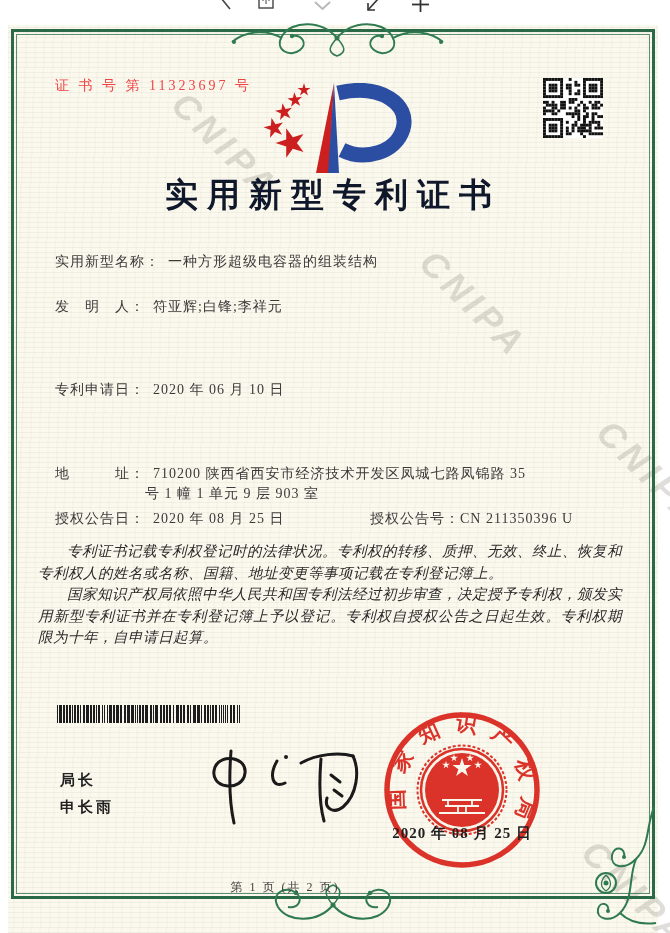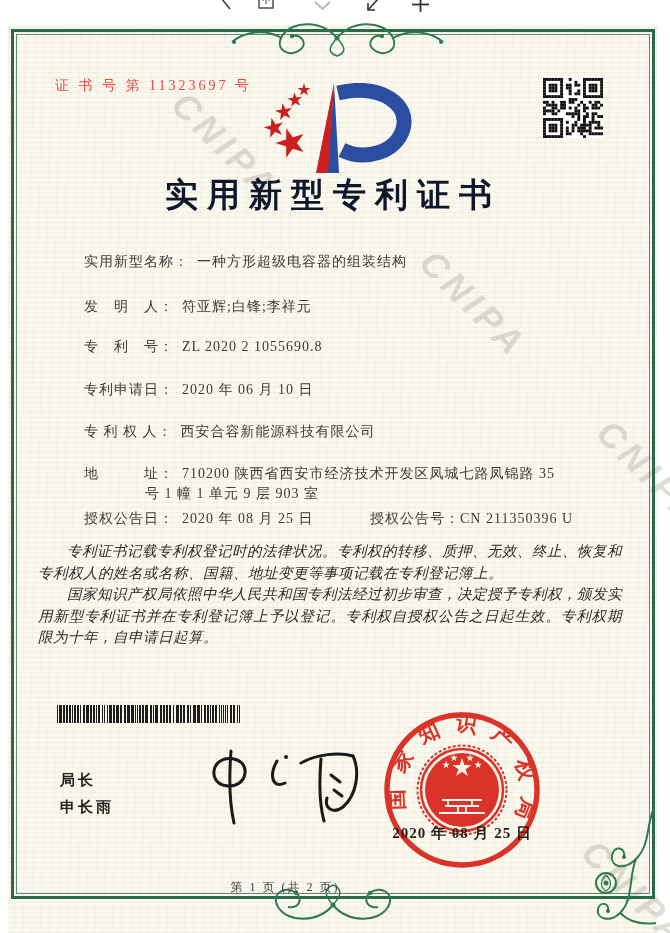--- a/index.html
+++ b/index.html
@@ -16,21 +16,21 @@
          border:3px solid #2b6a49;}
   .frame::after{content:"";position:absolute;inset:2px;border:1px solid rgba(43,106,73,.75);}
   .wm{position:absolute;font-family:"Liberation Sans",sans-serif;font-weight:bold;font-style:italic;
       font-size:36px;letter-spacing:5px;color:rgba(158,155,144,0.33);transform:rotate(45deg);
       transform-origin:center;white-space:nowrap;pointer-events:none;}
   .certno{position:absolute;left:47px;top:52px;font-size:14px;letter-spacing:3px;color:#ef4444;}
   .title{position:absolute;left:0;top:148px;width:100%;text-align:center;font-size:33px;
          font-weight:bold;letter-spacing:9px;color:#0f172a;}
   .qr{position:absolute;left:535px;top:53px;width:60px;height:60px;background:#fff;}
   .qr svg{position:absolute;inset:0;fill:#111;}
-  .field{position:absolute;left:47px;font-size:14px;color:#3b3b3b;letter-spacing:1px;white-space:nowrap;margin-left:29px;}
+  .field{position:absolute;left:47px;font-size:14px;color:#3b3b3b;letter-spacing:1px;white-space:nowrap;}
   .field .lbl{margin-right:8px;}
   .addr2{position:absolute;left:137px;font-size:14px;color:#3b3b3b;letter-spacing:1px;}
   .grant-no{position:absolute;left:362px;font-size:14px;color:#3b3b3b;letter-spacing:1px;white-space:nowrap;}
   .paras{position:absolute;left:30px;top:516px;width:584px;font-size:14.5px;line-height:21.5px;
          font-style:italic;color:#2a2a2a;text-align:justify;letter-spacing:0.5px;}
   .paras p{margin:0;text-indent:2em;}
   .barcode{position:absolute;left:49px;top:680px;width:183px;height:18px;}
   .barcode i{position:absolute;top:0;height:18px;background:#1d1d1d;display:block;}
   .signer{position:absolute;left:52px;font-family:"Liberation Sans","DejaVu Sans",sans-serif;
           font-weight:600;font-size:15px;letter-spacing:3px;color:#222;}
@@ -338,28 +338,22 @@
     </div>
 
     <div class="title">实用新型专利证书</div>
 
     <div class="field" style="top:228px">
       <span class="lbl">实用新型名称：</span><span>一种方形超级电容器的组装结构</span>
     </div>
     <div class="field" style="top:273px">
       <span class="lbl">发　明　人：</span><span>符亚辉;白锋;李祥元</span>
     </div>
-    <div class="field" style="top:313px">
-      <span class="lbl">专　利　号：</span><span>ZL 2020 2 1055690.8</span>
-    </div>
     <div class="field" style="top:356px">
       <span class="lbl">专利申请日：</span><span>2020 年 06 月 10 日</span>
-    </div>
-    <div class="field" style="top:398px">
-      <span class="lbl">专 利 权 人：</span><span>西安合容新能源科技有限公司</span>
     </div>
     <div class="field" style="top:440px">
       <span class="lbl">地　　　址：</span><span>710200 陕西省西安市经济技术开发区凤城七路凤锦路 35</span>
     </div>
     <div class="addr2" style="top:460px">号 1 幢 1 单元 9 层 903 室</div>
     <div class="field" style="top:485px">
       <span class="lbl">授权公告日：</span><span>2020 年 08 月 25 日</span>
     </div>
     <div class="grant-no" style="top:485px">
       <span class="lbl">授权公告号：</span><span>CN 211350396 U</span>

